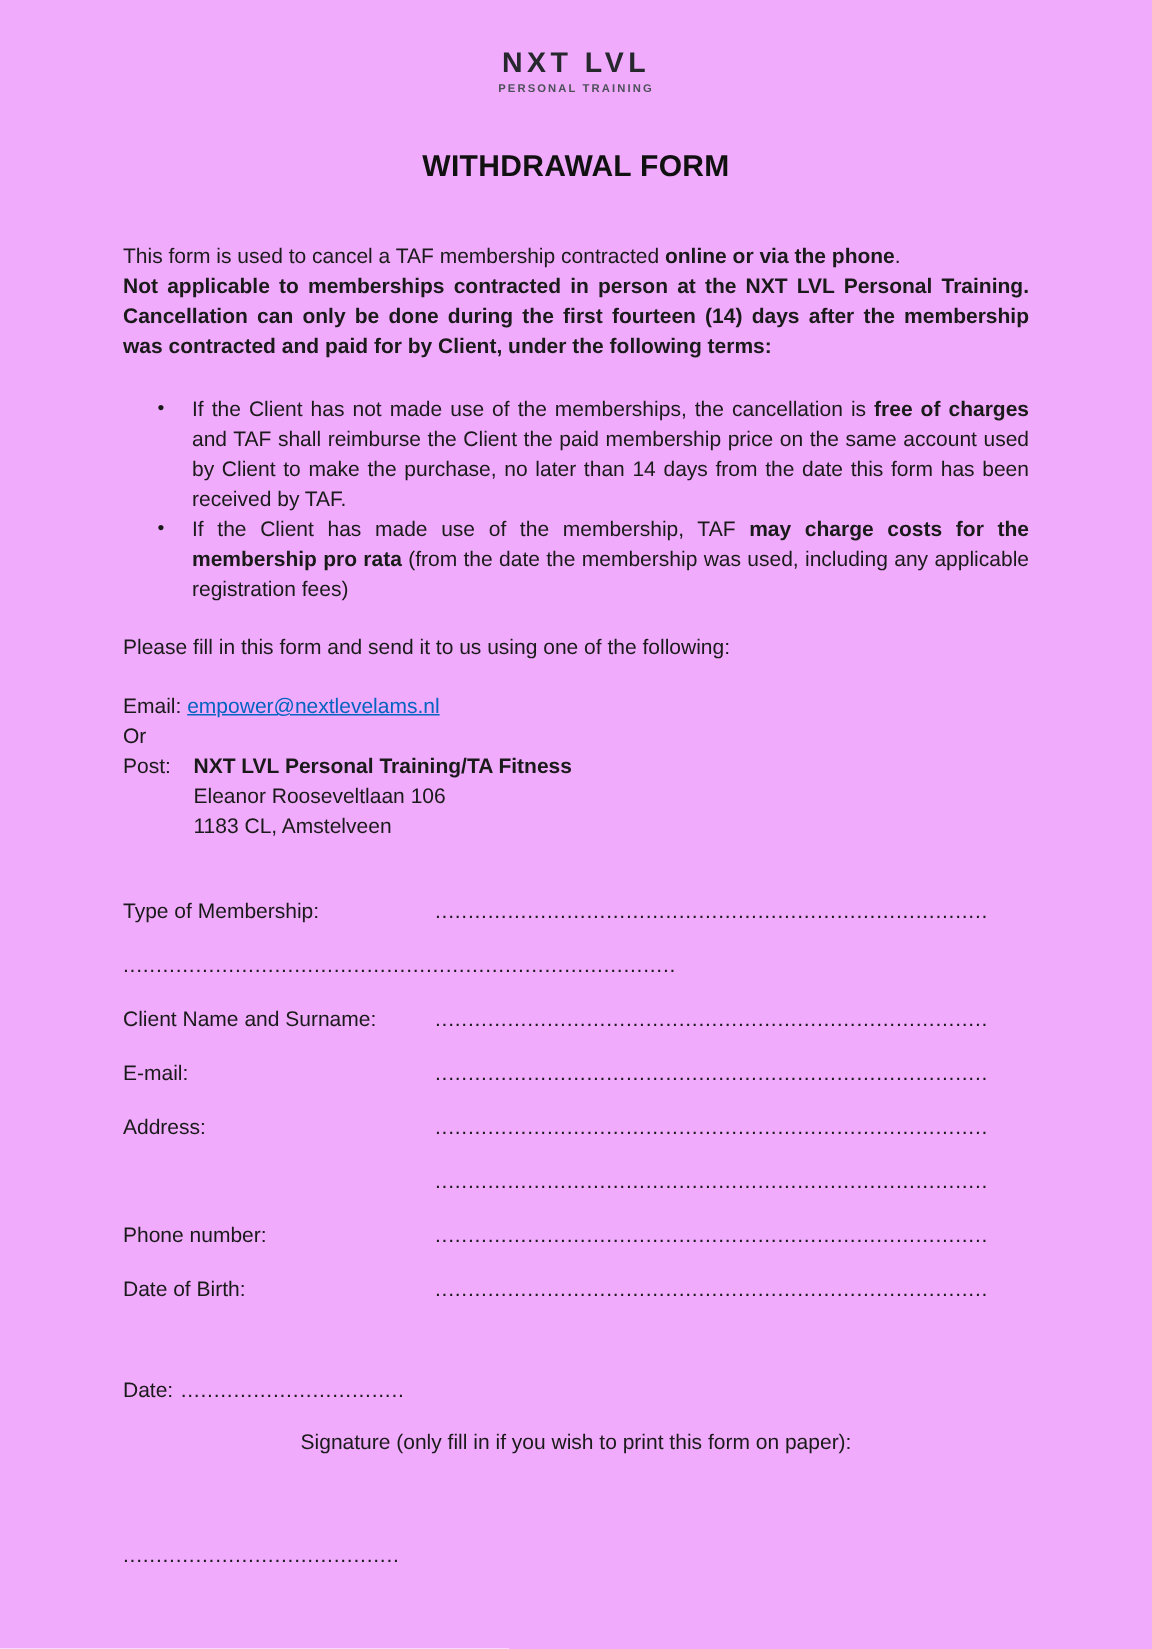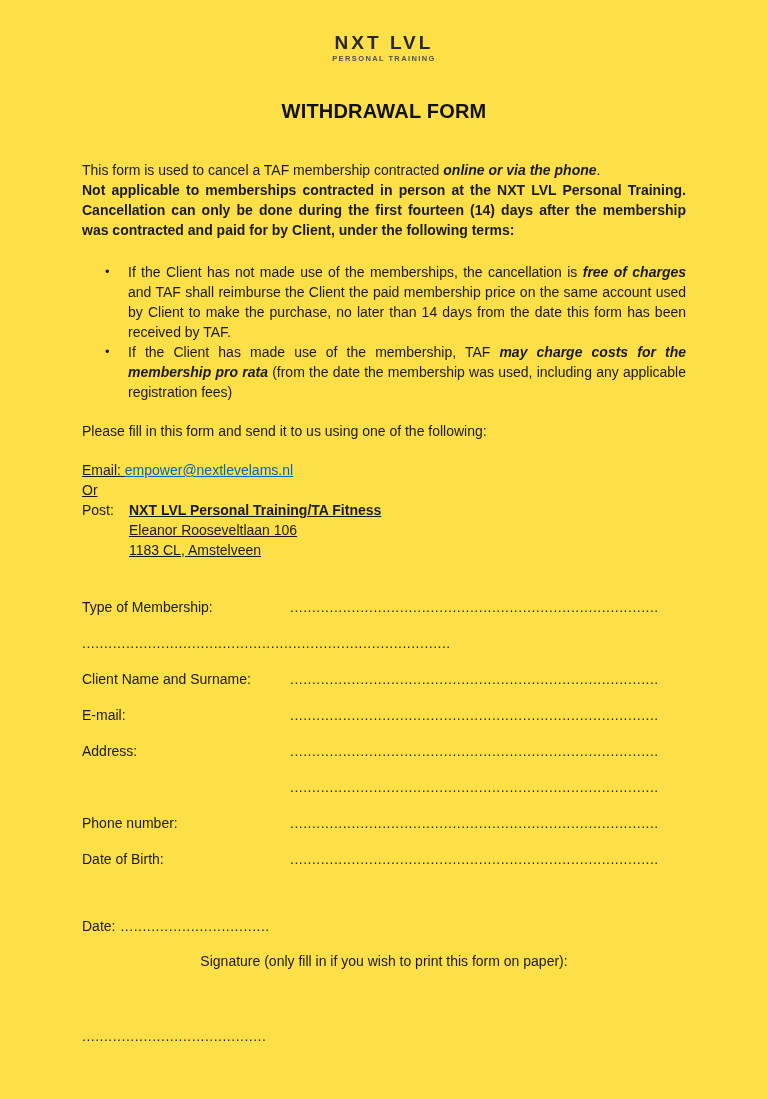--- a/index.html
+++ b/index.html
@@ -1,28 +1,28 @@
 <!DOCTYPE html>
 <html><head>
 <meta charset="utf-8">
 <style>
   html, body { margin: 0; padding: 0; background: #ffffff; }
   .page {
     position: relative;
     width: 768px;
     height: 1099px;
-    background: #fde047;
+    background: #f0abfc;
     font-family: "Liberation Sans", sans-serif;
     font-size: 14px;
     line-height: 20px;
     color: #1a1a1a;
     overflow: hidden;
   }
   .b  { font-weight: bold; }
-  .bi { font-weight: bold; font-style: italic; }
+  .bi { font-weight: bold; }
 
   .logo { position: absolute; top: 33px; left: 0; width: 100%; text-align: center; }
   .logo-main {
     font-size: 19px; font-weight: bold; letter-spacing: 3px;
     color: #26282e; line-height: 20px;
   }
   .logo-sub {
     font-size: 7.5px; letter-spacing: 1.4px; color: #4c5058;
     line-height: 9px; margin-top: 1px; font-weight: bold;
   }
@@ -43,21 +43,21 @@
   .bullet-row { display: flex; }
   .bullet-marker {
     width: 46px; padding-left: 23px; box-sizing: border-box;
     font-size: 13px; flex: none;
   }
   .bullet-text { flex: 1 1 auto; text-align: justify; }
 
   .please { position: absolute; top: 421px; left: 82px; width: 604px; margin: 0; }
 
   .contact { position: absolute; top: 460px; left: 82px; width: 604px; }
-  .contact .row { line-height: 20px; text-decoration: underline; }
+  .contact .row { line-height: 20px; }
   .link { color: #0563c1; text-decoration: underline; cursor: pointer; }
   .post-label { display: inline-block; width: 47px; }
   .addr-indent { margin-left: 47px; }
 
   .fields { position: absolute; top: 597px; left: 82px; width: 604px; }
   .frow { display: flex; align-items: flex-start; height: 20px; margin-bottom: 16px; gap: 12px; }
   .flabel { width: 196px; flex: none; }
   .dots {
     overflow: hidden; white-space: nowrap; flex: none;
     letter-spacing: 0.5px; color: #1a1a1a;

